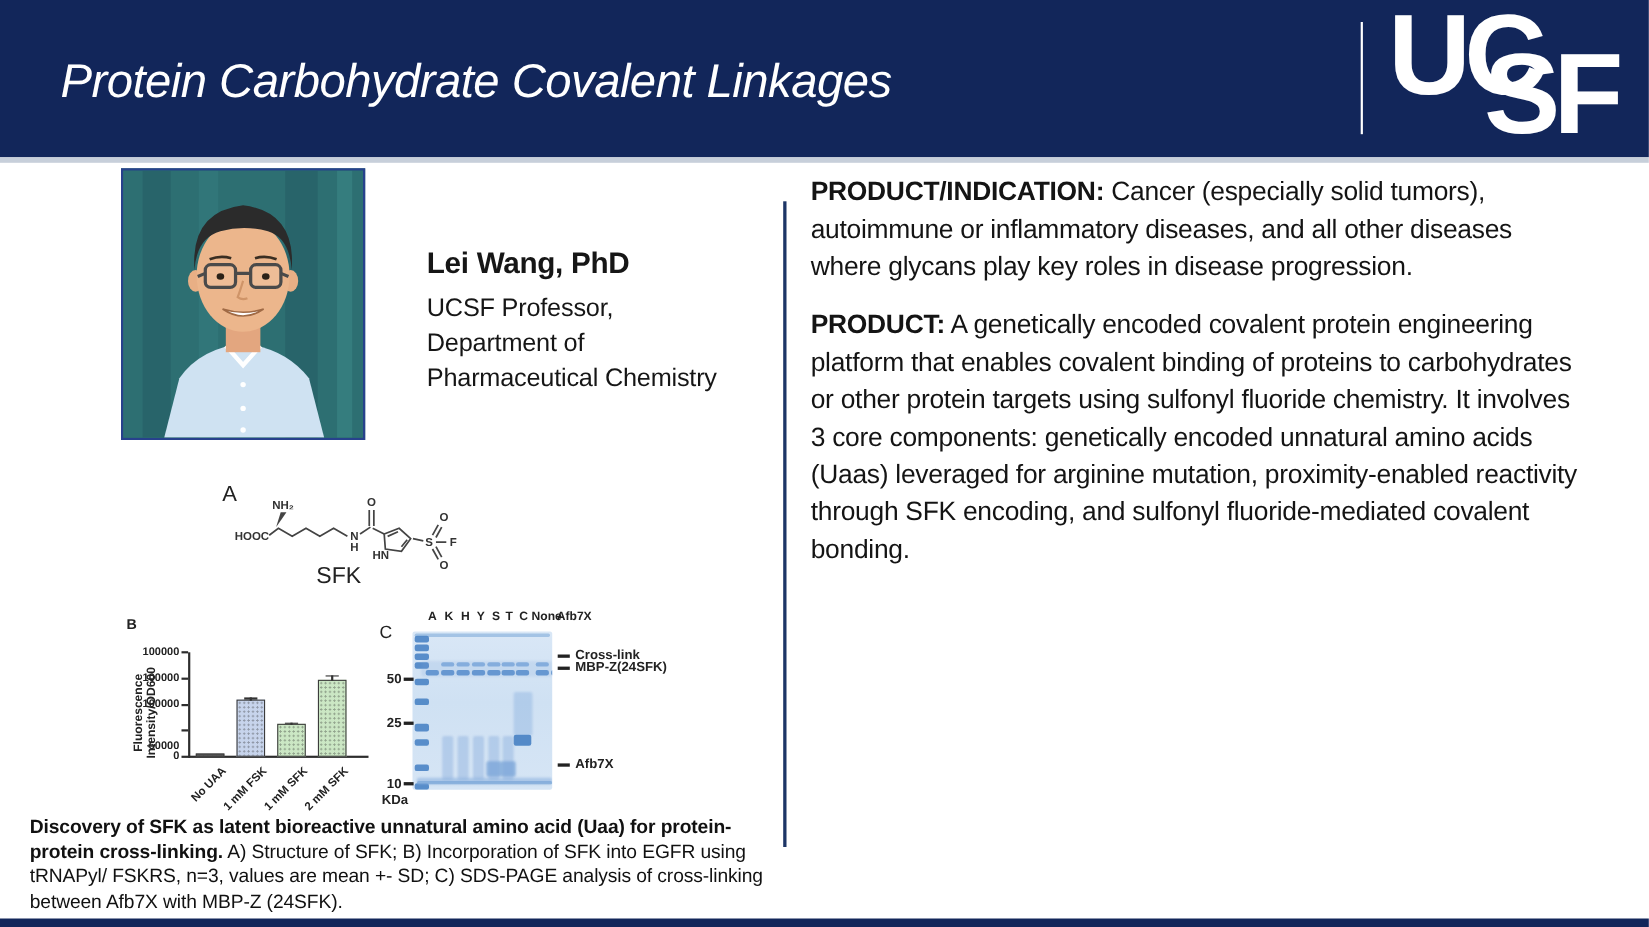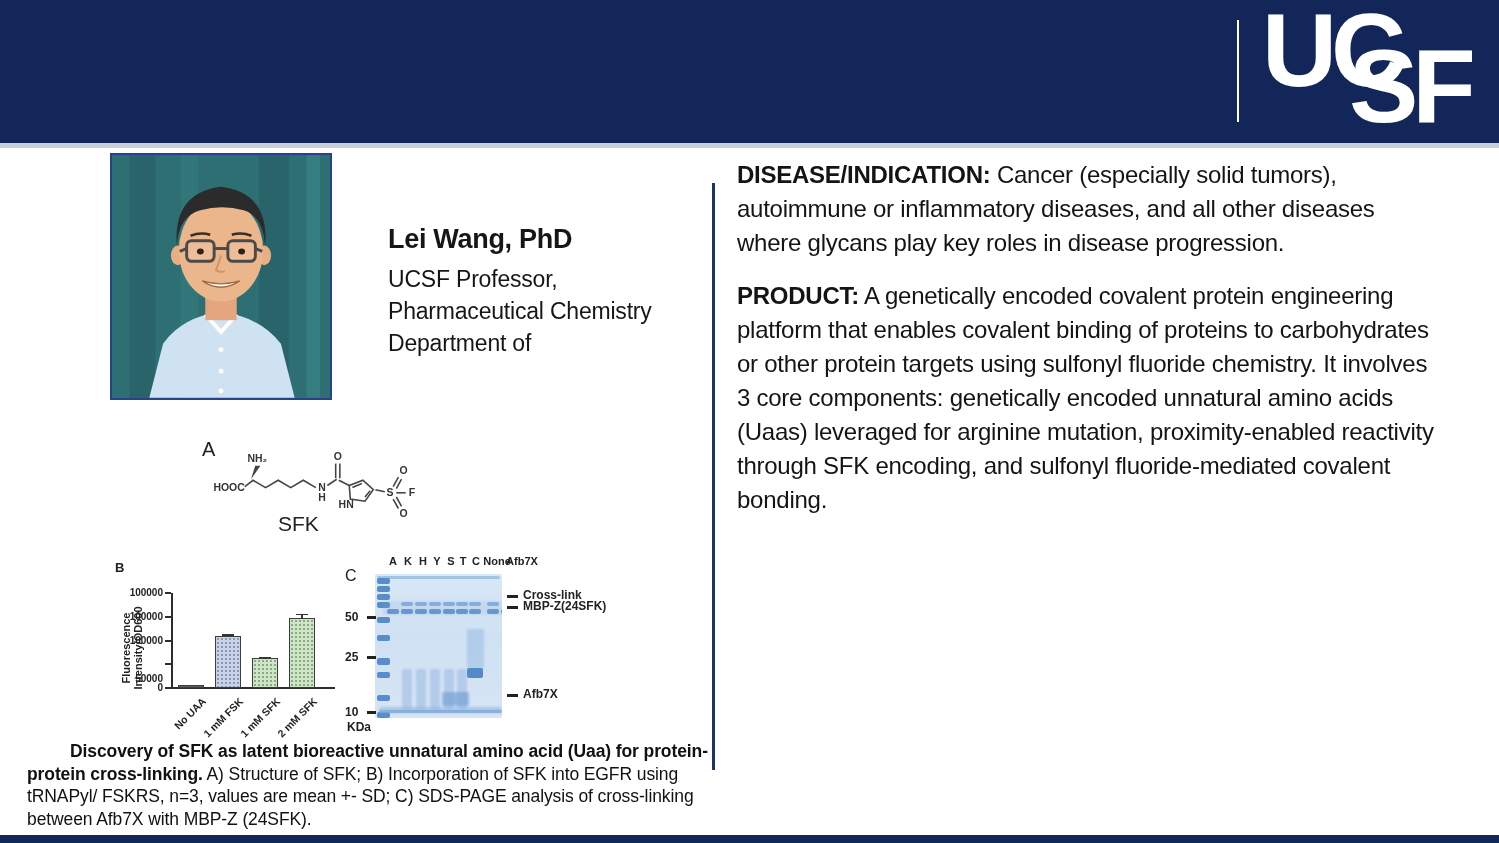--- a/index.html
+++ b/index.html
@@ -18,21 +18,21 @@
   .photo{position:absolute;left:110px;top:153px;width:222px;height:247px;border:2px solid #27418c;box-sizing:border-box;background:#2d6f72;}
   .photo svg{display:block;width:100%;height:100%;}
   
   .profile{position:absolute;left:388px;top:224px;}
   .profile-name{font-size:27px;font-weight:bold;margin-bottom:8px;letter-spacing:-0.3px;}
   .profile-role{font-size:23px;line-height:32px;letter-spacing:-0.2px;}
   
   .panel-a{position:absolute;left:190px;top:432px;width:260px;height:118px;}
   .panel-a .a-label{position:absolute;left:12px;top:6px;font-size:20px;color:#222;}
   .panel-a svg{position:absolute;left:15px;top:16px;width:230px;height:75px;}
-  .panel-a .sfk{position:absolute;left:88px;top:80px;width:60px;font-size:21px;color:#222;}
+  .panel-a .sfk{position:absolute;left:88px;top:80px;width:60px;text-align:center;font-size:21px;color:#222;}
   .mol-line{stroke:#444;stroke-width:1.5;fill:none;}
   .mol-text{font-family:"Liberation Sans",sans-serif;font-size:10px;font-weight:bold;fill:#333;}
   
   #chart{position:absolute;left:113px;top:552px;width:225px;height:215px;}
   #chart .b-label{position:absolute;left:2px;top:8px;font-size:13px;font-weight:bold;color:#222;}
   #chart .ylabel{position:absolute;left:-61px;top:89px;width:150px;height:14px;transform:rotate(-90deg);
     text-align:center;font-size:11px;font-weight:bold;color:#222;}
   #chart .yaxis{position:absolute;left:58px;top:41px;width:2px;height:96px;background:#2d2d2d;}
   #chart .xaxis{position:absolute;left:58px;top:135px;width:164px;height:2px;background:#2d2d2d;}
   .ytick-label{position:absolute;left:2px;width:48px;text-align:right;font-size:10px;font-weight:bold;color:#222;}
@@ -43,40 +43,41 @@
   .err-cap{position:absolute;height:1.5px;background:#333;}
   .xlabel{position:absolute;transform:rotate(-45deg);transform-origin:100% 0;font-size:10.5px;font-weight:bold;
     color:#222;white-space:nowrap;top:143px;}
   
   #gel{position:absolute;left:345px;top:555px;width:375px;height:185px;}
   #gel .c-label{position:absolute;left:0px;top:12px;font-size:16px;color:#222;}
   .gel-rect{position:absolute;left:30px;top:19px;width:127px;height:144px;overflow:hidden;border-radius:2px;
     background:linear-gradient(180deg,#d9e7f6 0%,#cfe1f3 45%,#d6e5f5 100%);}
   .lane-label{position:absolute;top:0px;transform:translateX(-50%);font-size:11px;font-weight:bold;color:#222;white-space:nowrap;}
   .mw-dash{position:absolute;left:22px;width:9px;height:2.5px;background:#222;}
-  .mw-label{position:absolute;left:0px;width:20px;text-align:left;font-size:12px;font-weight:bold;color:#222;}
+  .mw-label{position:absolute;left:0px;width:20px;text-align:right;font-size:12px;font-weight:bold;color:#222;}
   .kda{position:absolute;left:2px;top:165px;font-size:12px;font-weight:bold;color:#222;}
   .ann-dash{position:absolute;left:162px;width:11px;height:2.5px;background:#222;}
   .ann-label{position:absolute;left:178px;font-size:12px;font-weight:bold;color:#222;white-space:nowrap;}
   .band{position:absolute;border-radius:2px;}
   
   .caption{position:absolute;left:27px;top:740px;width:692px;font-size:17.5px;line-height:22.5px;color:#111;letter-spacing:-0.1px;}
-  .caption .cap-bold{font-weight:bold;margin-left:43px;}
+  .caption .cap-bold{font-weight:bold;}
   
   .divider{position:absolute;left:712px;top:183px;width:3px;height:587px;background:#1d3566;}
   .sections{position:absolute;left:737px;top:158px;width:703px;}
   .section{font-size:24px;line-height:34px;margin-bottom:19px;letter-spacing:-0.25px;color:#141414;}
   .sec-head{font-weight:bold;}
   
   .bottom-bar{position:absolute;left:0;top:835px;width:1499px;height:8px;background:#12265a;}
 </style>
 </head>
 <body>
 
 <div class="header">
+  <div class="page-title">Protein Carbohydrate Covalent Linkages</div>
   <div class="logo-sep"></div>
   <div class="logo-uc">UC</div>
   <div class="logo-sf">SF</div>
 </div>
 <div class="header-underline"></div>
 
 <div class="photo">
   <svg viewBox="0 0 222 247">
     <rect x="0" y="0" width="222" height="247" fill="#2d6f72"></rect>
     <rect x="18" y="0" width="26" height="247" fill="#28646a"></rect>
@@ -103,22 +104,22 @@
     <path d="M80,82 Q90,78 100,81" stroke="#3a2e22" stroke-width="2.5" fill="none"></path>
     <path d="M122,81 Q132,78 142,82" stroke="#3a2e22" stroke-width="2.5" fill="none"></path>
     <path d="M111,102 Q108,112 106,117 Q110,120 115,118" stroke="#cf9468" stroke-width="2" fill="none"></path>
     <path d="M92,128 Q111,141 130,128 Q111,134 92,128 Z" fill="#ffffff" stroke="#a06a45" stroke-width="1.5"></path>
   </svg>
 </div>
 
 <div class="profile">
   <div class="profile-name">Lei Wang, PhD</div>
   <div class="profile-role">UCSF Professor,</div>
+  <div class="profile-role">Department of</div>
   <div class="profile-role">Pharmaceutical Chemistry</div>
-  <div class="profile-role">Department of</div>
 </div>
 
 <div class="panel-a">
   <div class="a-label">A</div>
   <svg viewBox="0 0 220 70">
     <text class="mol-text" x="50" y="13" text-anchor="middle">NH₂</text>
     <polygon points="48,16 53,16 44,29" fill="#444"></polygon>
     <text class="mol-text" x="23" y="40" text-anchor="middle">HOOC</text>
     <polyline class="mol-line" points="38,36 46,30 58,37 70,30 82,37 94,30 106,37"></polyline>
     <text class="mol-text" x="112" y="40" text-anchor="middle">N</text>
@@ -244,20 +245,20 @@
     <div class="ann-label" style="top: 132px;">Afb7X</div>
   </div>
 
 <div class="caption">
   <span class="cap-bold">Discovery of SFK as latent bioreactive unnatural amino acid (Uaa) for protein-protein cross-linking.</span><span> A) Structure of SFK; B) Incorporation of SFK into EGFR using tRNAPyl/ FSKRS, n=3, values are mean +- SD; C) SDS-PAGE analysis of cross-linking between Afb7X with MBP-Z (24SFK).</span>
 </div>
 
 <div class="divider"></div>
 <div class="sections">
   <div class="section">
-    <span class="sec-head">DISEASE/INDICATION:</span><span> Cancer (especially solid tumors), autoimmune or inflammatory diseases, and all other diseases where glycans play key roles in disease progression.</span>
+    <span class="sec-head">PRODUCT/INDICATION:</span><span> Cancer (especially solid tumors), autoimmune or inflammatory diseases, and all other diseases where glycans play key roles in disease progression.</span>
   </div>
   <div class="section">
     <span class="sec-head">PRODUCT:</span><span> A genetically encoded covalent protein engineering platform that enables covalent binding of proteins to carbohydrates or other protein targets using sulfonyl fluoride chemistry. It involves 3 core components: genetically encoded unnatural amino acids (Uaas) leveraged for arginine mutation, proximity-enabled reactivity through SFK encoding, and sulfonyl fluoride-mediated covalent bonding.</span>
   </div>
 </div>
 
 <div class="bottom-bar"></div>
 
 </body></html>

